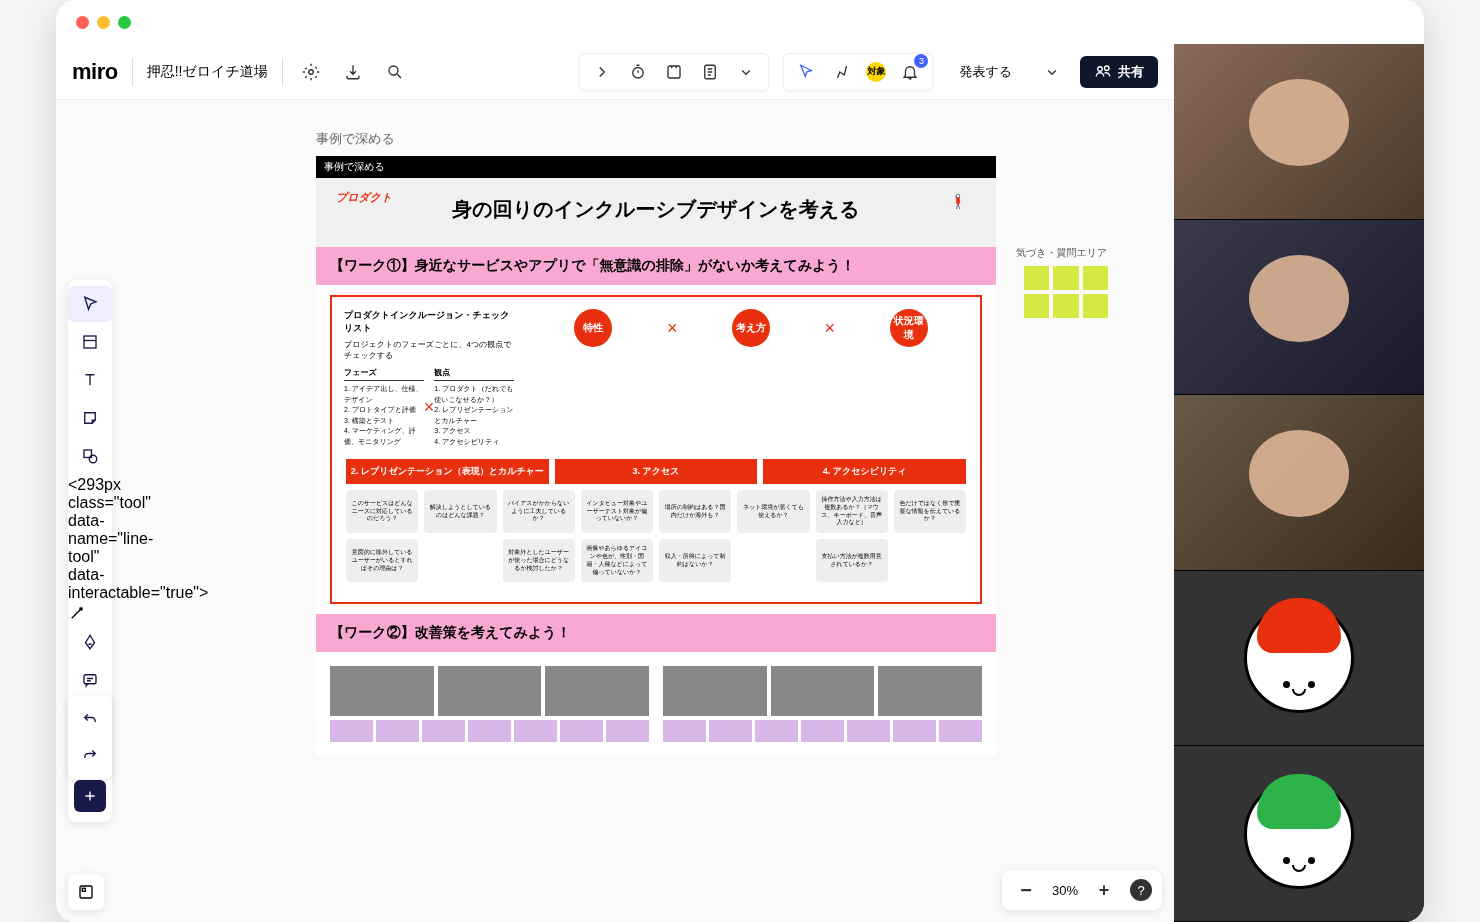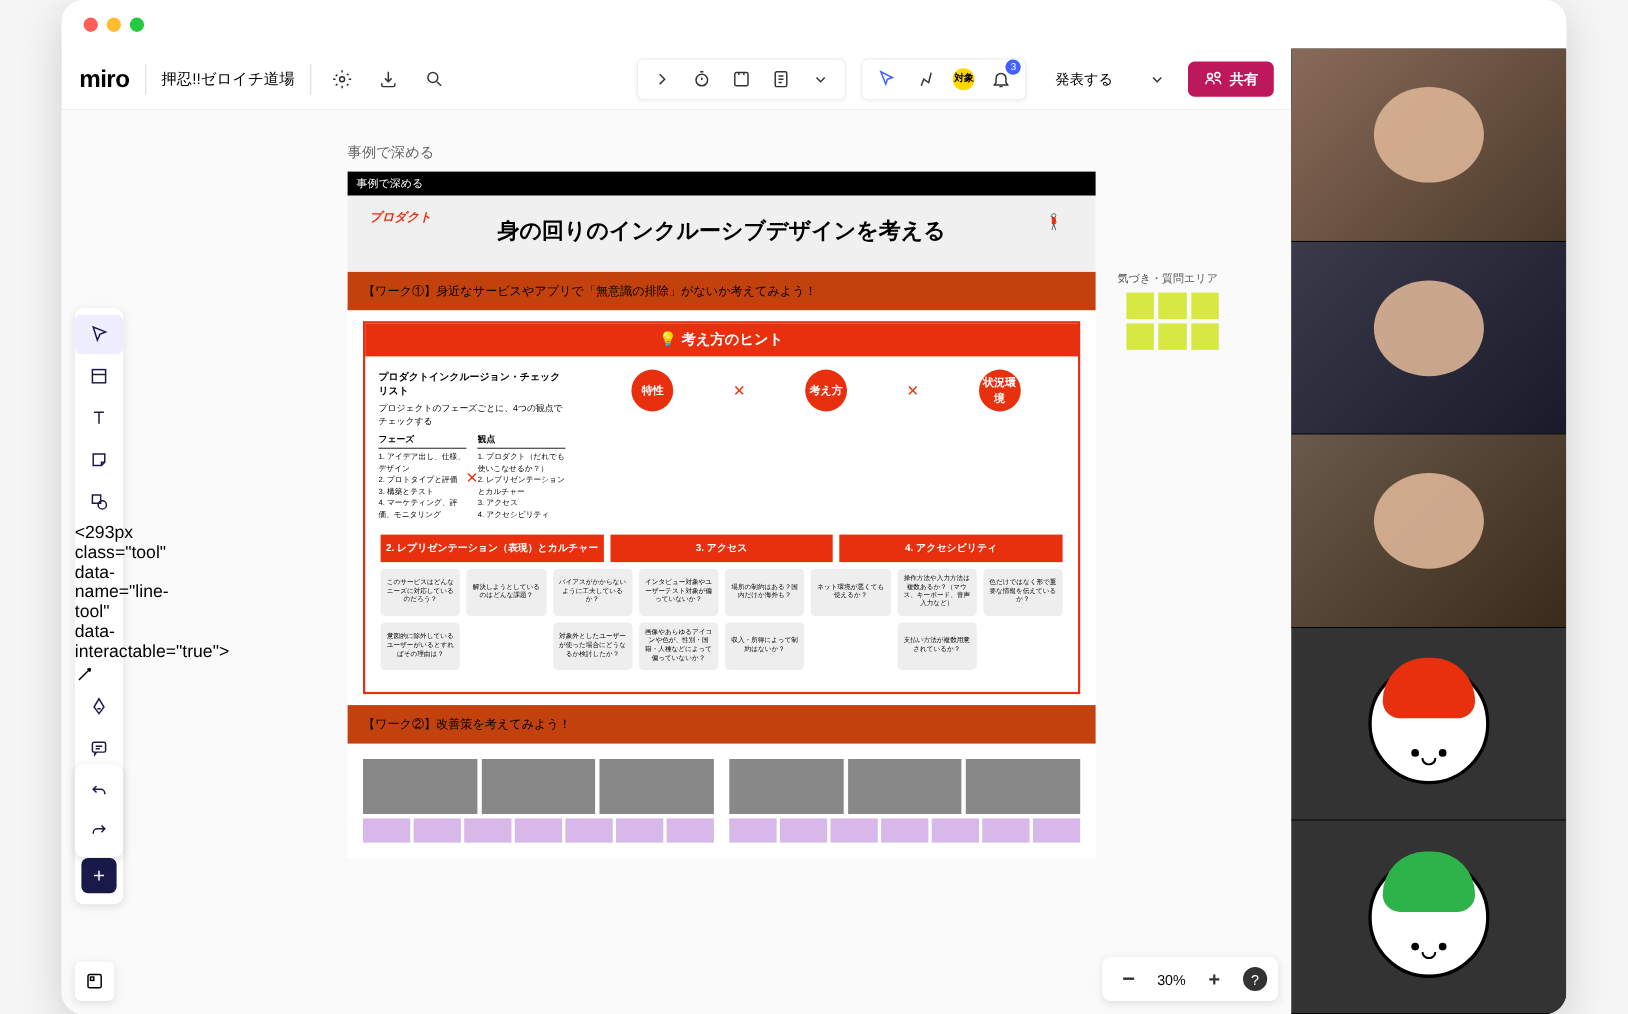--- a/index.html
+++ b/index.html
@@ -14,42 +14,42 @@
 .logo { font-weight:700; font-size:22px; letter-spacing:-.5px; }
 .divider { width:1px; height:28px; background:#ddd; }
 .boardname { font-size:14px; font-weight:500; }
 .iconbtn { width:28px; height:28px; display:flex; align-items:center; justify-content:center; cursor:pointer; color:#333; border-radius:4px; }
 .spacer { flex:1; }
 .cluster { display:flex; align-items:center; gap:8px; background:#fff; border:1px solid #eee; border-radius:6px; padding:4px 8px; box-shadow:0 1px 3px rgba(0,0,0,.05); }
 .badge { width:24px; height:24px; border-radius:50%; background:#ffd800; border:2px solid #fff; display:flex; align-items:center; justify-content:center; font-size:9px; font-weight:700; }
 .bell { position:relative; }
 .bell .count { position:absolute; top:-4px; right:-4px; width:14px; height:14px; border-radius:50%; background:#4262ff; color:#fff; font-size:9px; display:flex; align-items:center; justify-content:center; }
 .present { padding:6px 12px; font-size:13px; font-weight:500; cursor:pointer; }
-.share { background:#be185d; color:#fff; padding:7px 14px; border-radius:6px; font-size:13px; font-weight:600; display:flex; align-items:center; gap:6px; cursor:pointer; }
+.share { background:#0f172a; color:#fff; padding:7px 14px; border-radius:6px; font-size:13px; font-weight:600; display:flex; align-items:center; gap:6px; cursor:pointer; }
 .canvas-area { flex:1; position:relative; overflow:hidden; background:#fafafa; }
 .sidebar { position:absolute; left:12px; top:180px; width:44px; background:#fff; border-radius:8px; box-shadow:0 2px 8px rgba(0,0,0,.1); padding:6px 0; display:flex; flex-direction:column; gap:2px; z-index:10; }
 .tool { width:44px; height:36px; display:flex; align-items:center; justify-content:center; cursor:pointer; color:#1a1a4a; }
 .tool.active { background:#eef; border-radius:6px; }
 .tool.plus { background:#1a1a4a; color:#fff; border-radius:6px; margin:4px 6px; width:32px; height:32px; align-self:center; }
 .undo-redo { position:absolute; left:12px; top:595px; width:44px; background:#fff; border-radius:8px; box-shadow:0 2px 8px rgba(0,0,0,.1); padding:6px 0; z-index:10; }
 .minimap-toggle { position:absolute; left:12px; bottom:12px; width:36px; height:36px; background:#fff; border-radius:6px; box-shadow:0 2px 8px rgba(0,0,0,.1); display:flex; align-items:center; justify-content:center; z-index:10; cursor:pointer; }
 .zoom { position:absolute; right:12px; bottom:12px; background:#fff; border-radius:8px; box-shadow:0 2px 8px rgba(0,0,0,.1); display:flex; align-items:center; padding:6px 10px; gap:12px; z-index:10; }
 .zoom span{font-size:13px;font-weight:500;}
 .help { width:22px; height:22px; border-radius:50%; background:#333; color:#fff; display:flex; align-items:center; justify-content:center; font-size:13px; font-weight:700; }
 .canvas { position:absolute; inset:0; padding:30px 100px; overflow:hidden; }
 .breadcrumb { font-size:13px; color:#666; margin-bottom:8px; margin-left:160px; }
 .frame { margin-left:160px; width:680px; }
 .frame-header { background:#000; color:#fff; font-size:10px; padding:4px 8px; }
 .frame-body { background:#fff; }
 .hero { background:#f0f0f0; padding:18px 30px; text-align:center; position:relative; }
 .hero-logo { position:absolute; left:20px; top:12px; font-size:11px; font-weight:900; color:#e8300e; font-style:italic; }
 .hero h1 { font-size:20px; font-weight:700; margin-bottom:6px;text-align:center; }
 .hero p { font-size:12px; }
 .hero-figure { position:absolute; right:20px; top:15px; width:36px; height:60px; }
-.section-title { background:#c2410c; padding:10px 14px; font-size:11px; font-weight:400; }
+.section-title { background:#f9a8d4; padding:10px 14px; font-size:14px; font-weight:700; }
 .hint-box { border:2px solid #e8300e; margin:10px 14px; }
 .hint-header { background:#e8300e; color:#fff; text-align:center; padding:6px; font-size:13px; font-weight:700; }
 .hint-body { padding:12px; display:flex; gap:20px; font-size:8px; }
 .checklist { width:170px; }
 .checklist h4{font-size:9px;font-weight:700;margin-bottom:4px;}
 .checklist p{font-size:8px;margin-bottom:6px;}
 .checklist-cols { display:flex; }
 .checklist-col { flex:1; }
 .checklist-col h5{font-size:8px;border-bottom:1px solid #333;padding-bottom:2px;margin-bottom:3px;}
 .checklist-col ol{list-style:none;font-size:7px;line-height:1.5;}
@@ -284,21 +284,20 @@
                 <div class="hero-figure">
                   <svg viewBox="0 0 36 60" stroke="#000" stroke-width="1.5">
                       <circle cx="18" cy="10" r="6" fill="#fff"></circle>
                       <path d="M18 16v20M18 20l-10-8M18 20l8 10M18 36l-6 18M18 36l6 18" fill="none"></path>
                       <rect x="12" y="16" width="12" height="20" fill="#e8300e" stroke="none"></rect>
                     </svg>
                 </div>
               </div>
               <div class="section-title"><span>【ワーク①】身近なサービスやアプリで「無意識の排除」がないか考えてみよう！</span></div>
               <div class="hint-box">
-                <div class="hint-header">💡 考え方のヒント</div>
                 <div class="hint-body">
                   <div class="checklist">
                     <h4>プロダクトインクルージョン・チェックリスト</h4>
                     <p>プロジェクトのフェーズごとに、4つの観点でチェックする</p>
                     <div class="checklist-cols">
                       <div class="checklist-col">
                         <h5>フェーズ</h5>
                         <ol>
                           <li>1. アイデア出し、仕様、デザイン</li>
                           <li>2. プロトタイプと評価</li>

